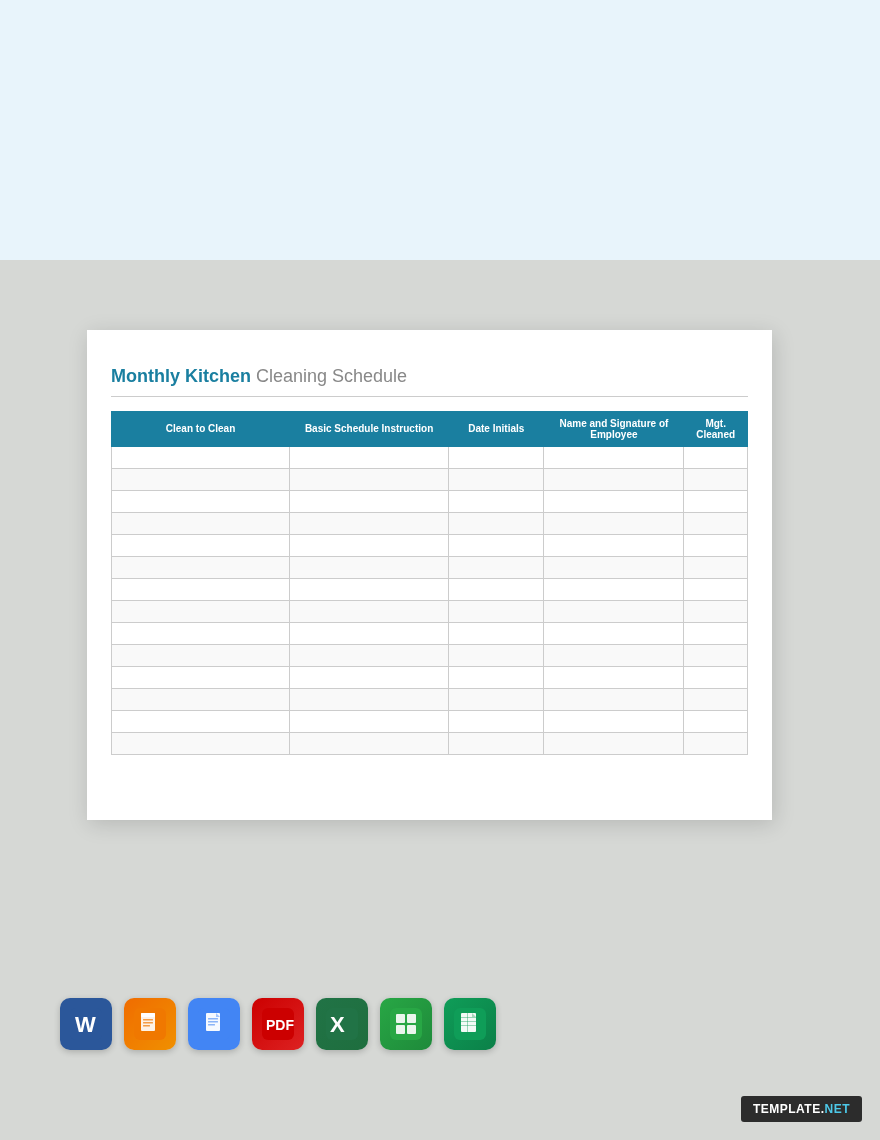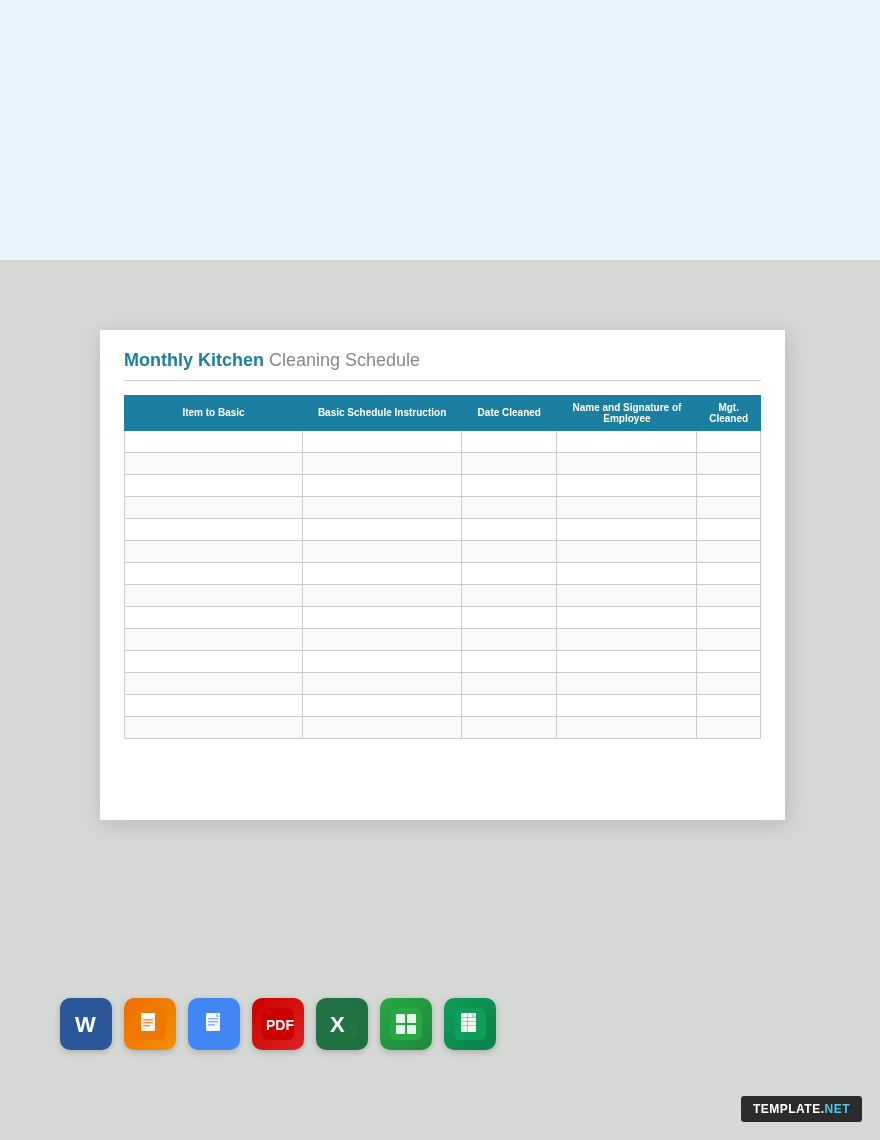--- a/index.html
+++ b/index.html
@@ -29,27 +29,27 @@
       width: 880px;
       height: 880px;
       background: #d6d8d5;
       z-index: 0;
     }
 
     
     .document-card {
       position: absolute;
       top: 330px;
-      left: 100px;
+      left: 87px;
       width: 685px;
       height: 490px;
       background: #ffffff;
       box-shadow: 2px 4px 20px rgba(0,0,0,0.15);
       z-index: 10;
-      padding: 20px 24px;
+      padding: 36px 24px;
     }
 
     .doc-title {
       font-size: 18px;
       margin-bottom: 8px;
       line-height: 1.2;
     }
 
     .doc-title-bold {
       color: #1a7fa0;
@@ -185,23 +185,23 @@
   <div class="doc-title">
     <span class="doc-title-bold">Monthly Kitchen</span>
     <span class="doc-title-normal"> Cleaning Schedule</span>
   </div>
   <hr class="doc-divider">
 
 
   <table class="cleaning-table">
     <thead>
       <tr>
-        <th class="col-item">Item to Basic</th>
+        <th class="col-item">Clean to Clean</th>
         <th class="col-basic">Basic Schedule Instruction</th>
-        <th class="col-date">Date Cleaned</th>
+        <th class="col-date">Date Initials</th>
         <th class="col-name">Name and Signature of Employee</th>
         <th class="col-mgt">Mgt. Cleaned</th>
       </tr>
     </thead>
     <tbody id="table-body">
     <tr>
           <td></td>
           <td></td>
           <td></td>
           <td></td>

